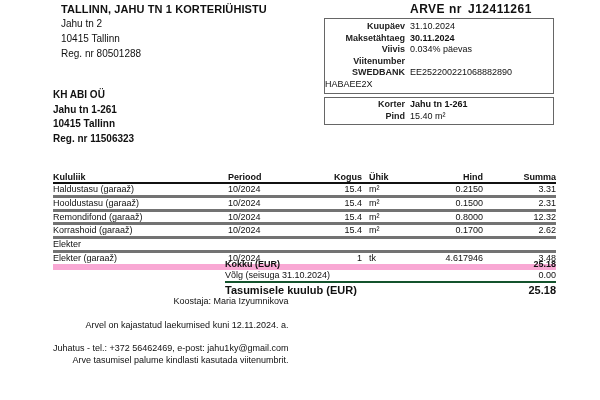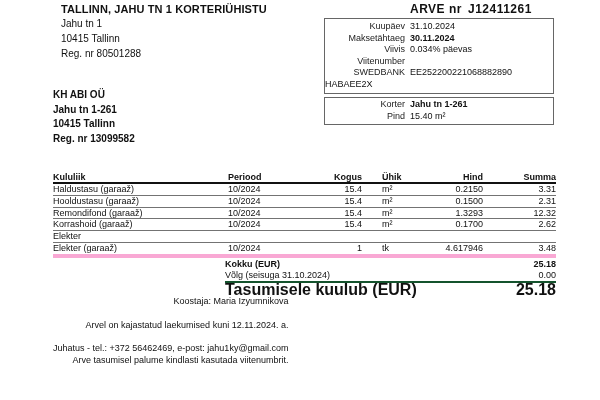--- a/index.html
+++ b/index.html
@@ -19,67 +19,67 @@
 
   
   #invno { left:410px; top:2px; font-size:12px; font-weight:bold; letter-spacing:0.5px; }
   #invno span { margin-right:6px; }
 
   
   .box { border:1px solid #666; position:absolute; left:324px; width:228px; }
   #box1 { top:18px; height:74px; }
   #box2 { top:97px; height:26px; }
   .kv { display:flex; font-size:9px; line-height:11.6px; }
-  .kv .k { width:80px; text-align:right; padding-right:5px; color:#222; }
+  .kv .k { width:80px; text-align:right; padding-right:5px; color:#222;font-weight:bold; }
   .kv .v { flex:1; }
   #box1 .rows { padding-top:2px; }
   #box2 .rows { padding-top:1px; }
 
   
   #tbl { left:53px; top:172px; width:503px; font-size:9px; }
-  .trow { position:relative; height:10.8px; line-height:10.8px; border-bottom:1px solid #737373; }
+  .trow { position:relative; height:10.8px; line-height:10.8px; border-bottom:3px solid #737373; }
   .trow.head { font-weight:bold; border-bottom:2px solid #111; height:10px; line-height:10px; }
-  .trow.last { border-bottom:4px solid #f9a8d4; }
+  .trow.last { border-bottom:6px solid #f9a8d4; }
   .cell { position:absolute; top:0; white-space:nowrap; }
   .c-name { left:0; }
   .c-per { left:175px; }
   .c-qty { right:194px; text-align:right;margin-left:20px; }
-  .c-unit { left:329px;text-align:right; }
+  .c-unit { left:316px;text-align:right; }
   .c-price { right:73px; text-align:right; }
   .c-sum { right:0; text-align:right; }
   .group { font-weight:normal; }
 
   
   #totals { left:225px; top:259px; width:331px; font-size:9px; }
   .trow2 { position:relative; height:11px; line-height:11px; }
   .trow2.sep { border-bottom:2px solid #14532d; }
-  .trow2.big { font-size:16px; font-weight:bold; height:14px; line-height:14px; }
+  .trow2.big { font-size:11px; font-weight:bold; height:14px; line-height:14px; }
   .trow2 .l { position:absolute; left:0; }
   .trow2 .r { position:absolute; right:0; }
 
   
   #footer { left:53px; top:296px; font-size:9px; }
   #footer p { margin:0; line-height:11.5px;text-align:right; }
   #footer .gap { height:12px; }
 </style>
 </head>
 <body>
 
 <div id="seller" class="abs">
   <div class="title">TALLINN, JAHU TN 1 KORTERIÜHISTU</div>
-  <div class="ln">Jahu tn 1</div>
+  <div class="ln">Jahu tn 2</div>
   <div class="ln">10415 Tallinn</div>
   <div class="ln">Reg. nr 80501288</div>
 </div>
 
 <div id="buyer" class="abs">
   <div class="ln">KH ABI OÜ</div>
   <div class="ln">Jahu tn 1-261</div>
   <div class="ln">10415 Tallinn</div>
-  <div class="ln">Reg. nr 13099582</div>
+  <div class="ln">Reg. nr 11506323</div>
 </div>
 
 <div id="invno" class="abs">
   <span>ARVE nr</span><span>J12411261</span>
 </div>
 
 <div id="box1" class="box">
   <div class="rows">
     <div class="kv">
       <span class="k">Kuupäev</span>
@@ -143,21 +143,21 @@
     <span class="cell c-qty">15.4</span>
     <span class="cell c-unit">m²</span>
     <span class="cell c-price">0.1500</span>
     <span class="cell c-sum">2.31</span>
   </div>
   <div class="trow">
     <span class="cell c-name">Remondifond (garaaž)</span>
     <span class="cell c-per">10/2024</span>
     <span class="cell c-qty">15.4</span>
     <span class="cell c-unit">m²</span>
-    <span class="cell c-price">1.3293</span>
+    <span class="cell c-price">0.8000</span>
     <span class="cell c-sum">12.32</span>
   </div>
   <div class="trow">
     <span class="cell c-name">Korrashoid (garaaž)</span>
     <span class="cell c-per">10/2024</span>
     <span class="cell c-qty">15.4</span>
     <span class="cell c-unit">m²</span>
     <span class="cell c-price">0.1700</span>
     <span class="cell c-sum">2.62</span>
   </div>

